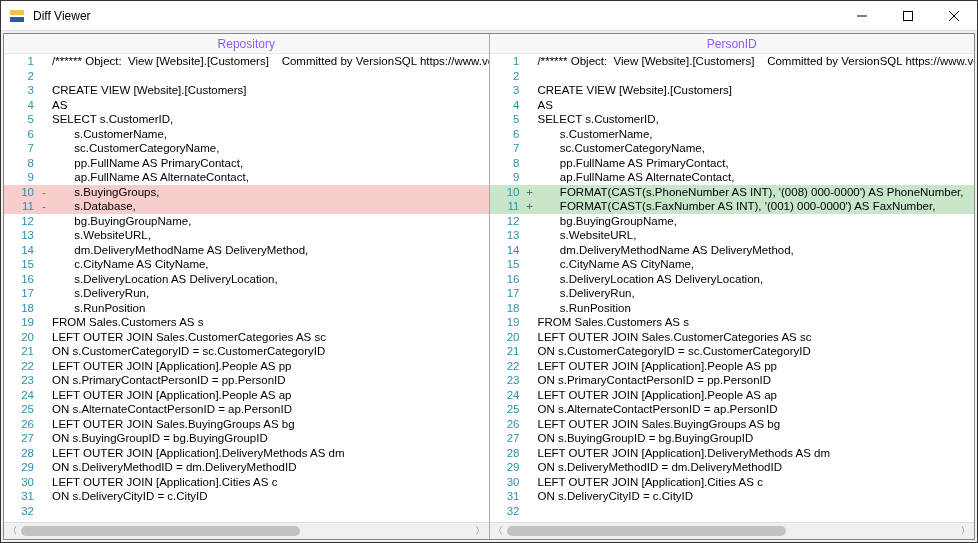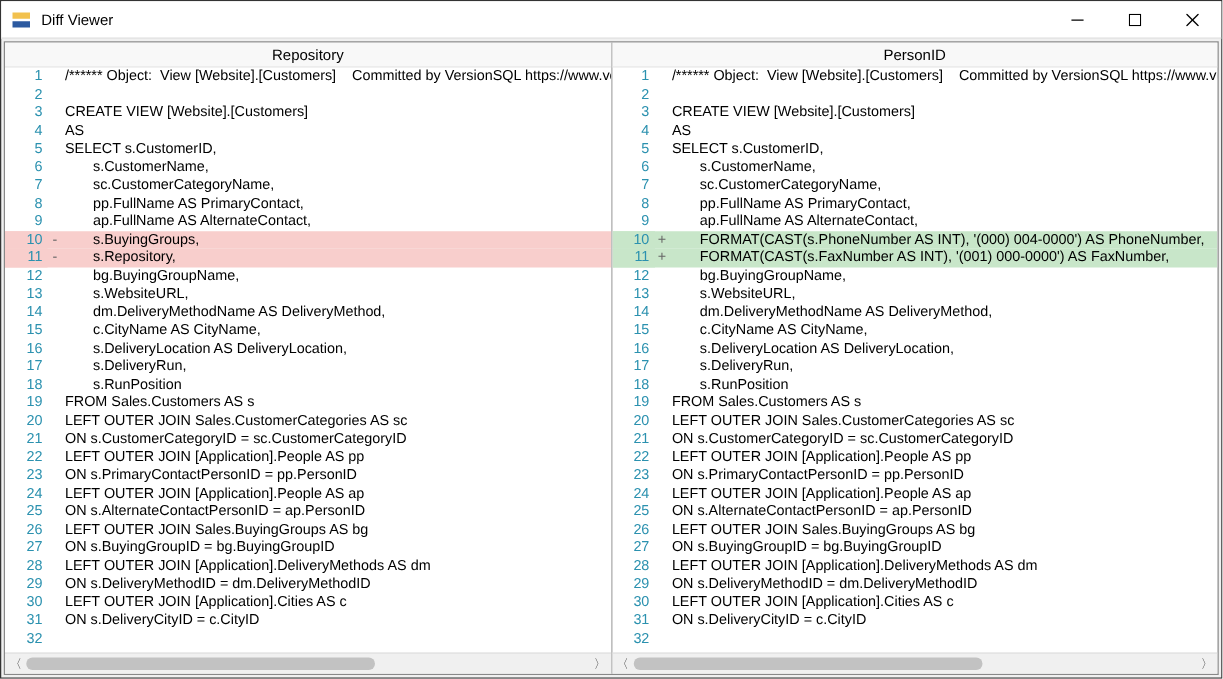--- a/index.html
+++ b/index.html
@@ -6,21 +6,21 @@
     body { font-family: "Segoe UI", Tahoma, sans-serif; font-size: 12px; background: #fff; overflow: hidden; }
     .window { width: 978px; height: 543px; border: 1px solid #333; display: flex; flex-direction: column; background: #f0f0f0; }
     .titlebar { height: 30px; display: flex; align-items: center; background: #fff; border-bottom: 1px solid #ddd; }
     .titlebar-icon { width: 16px; height: 16px; margin: 0 8px; display: flex; align-items: center; }
     .titlebar-title { flex: 1; font-size: 12px; color: #000; }
     .titlebar-controls { display: flex; }
     .titlebar-btn { width: 46px; height: 30px; display: flex; align-items: center; justify-content: center; font-family: "Segoe UI Symbol", sans-serif; font-size: 10px; cursor: pointer; }
     .content { flex: 1; display: flex; background: #fff; border: 1px solid #888; margin: 2px; overflow: hidden; }
     .pane { flex: 1; display: flex; flex-direction: column; overflow: hidden; }
     .pane-left { border-right: 1px solid #aaa; }
-    .pane-header { height: 20px; display: flex; align-items: center; justify-content: center; background: #f8f8f8; color: #000000; font-size: 12px; border-bottom: 1px solid #e8e8e8; }
+    .pane-header { height: 20px; display: flex; align-items: center; justify-content: center; background: #f8f8f8; color: #8b5cf6; font-size: 12px; border-bottom: 1px solid #e8e8e8; }
     .code-area { flex: 1; overflow: hidden; font-family: Arial, sans-serif; font-size: 11.5px; }
     .code-line { display: flex; height: 14.5px; line-height: 14.5px; white-space: pre; }
     .line-num { width: 34px; text-align: right; padding-right: 4px; color: #2b91af; -webkit-user-select: none; user-select: none; }
     .line-marker { width: 12px; text-align: center; color: #666; }
     .line-text { flex: 1; overflow: hidden; color: #000; padding-left: 2px; }
     .removed { background: #f8cecc; }
     .removed .line-num { background: #f8cecc; }
     .added { background: #c8e6c9; }
     .added .line-num { background: #c8e6c9; }
     .scrollbar-row { height: 17px; display: flex; align-items: center; background: #f0f0f0; border-top: 1px solid #e0e0e0; }
@@ -68,21 +68,21 @@
           <div class="code-line "><span class="line-num">1</span><span class="line-marker"></span><span class="line-text">/****** Object:  View [Website].[Customers]    Committed by VersionSQL https://www.versi</span></div>
           <div class="code-line "><span class="line-num">2</span><span class="line-marker"></span><span class="line-text"></span></div>
           <div class="code-line "><span class="line-num">3</span><span class="line-marker"></span><span class="line-text">CREATE VIEW [Website].[Customers]</span></div>
           <div class="code-line "><span class="line-num">4</span><span class="line-marker"></span><span class="line-text">AS</span></div>
           <div class="code-line "><span class="line-num">5</span><span class="line-marker"></span><span class="line-text">SELECT s.CustomerID,</span></div>
           <div class="code-line "><span class="line-num">6</span><span class="line-marker"></span><span class="line-text">       s.CustomerName,</span></div>
           <div class="code-line "><span class="line-num">7</span><span class="line-marker"></span><span class="line-text">       sc.CustomerCategoryName,</span></div>
           <div class="code-line "><span class="line-num">8</span><span class="line-marker"></span><span class="line-text">       pp.FullName AS PrimaryContact,</span></div>
           <div class="code-line "><span class="line-num">9</span><span class="line-marker"></span><span class="line-text">       ap.FullName AS AlternateContact,</span></div>
           <div class="code-line removed"><span class="line-num">10</span><span class="line-marker">-</span><span class="line-text">       s.BuyingGroups,</span></div>
-          <div class="code-line removed"><span class="line-num">11</span><span class="line-marker">-</span><span class="line-text">       s.Repository,</span></div>
+          <div class="code-line removed"><span class="line-num">11</span><span class="line-marker">-</span><span class="line-text">       s.Database,</span></div>
           <div class="code-line "><span class="line-num">12</span><span class="line-marker"></span><span class="line-text">       bg.BuyingGroupName,</span></div>
           <div class="code-line "><span class="line-num">13</span><span class="line-marker"></span><span class="line-text">       s.WebsiteURL,</span></div>
           <div class="code-line "><span class="line-num">14</span><span class="line-marker"></span><span class="line-text">       dm.DeliveryMethodName AS DeliveryMethod,</span></div>
           <div class="code-line "><span class="line-num">15</span><span class="line-marker"></span><span class="line-text">       c.CityName AS CityName,</span></div>
           <div class="code-line "><span class="line-num">16</span><span class="line-marker"></span><span class="line-text">       s.DeliveryLocation AS DeliveryLocation,</span></div>
           <div class="code-line "><span class="line-num">17</span><span class="line-marker"></span><span class="line-text">       s.DeliveryRun,</span></div>
           <div class="code-line "><span class="line-num">18</span><span class="line-marker"></span><span class="line-text">       s.RunPosition</span></div>
           <div class="code-line "><span class="line-num">19</span><span class="line-marker"></span><span class="line-text">FROM Sales.Customers AS s</span></div>
           <div class="code-line "><span class="line-num">20</span><span class="line-marker"></span><span class="line-text">LEFT OUTER JOIN Sales.CustomerCategories AS sc</span></div>
           <div class="code-line "><span class="line-num">21</span><span class="line-marker"></span><span class="line-text">ON s.CustomerCategoryID = sc.CustomerCategoryID</span></div>
@@ -112,21 +112,21 @@
       <div class="code-area" id="right-code">
           <div class="code-line "><span class="line-num">1</span><span class="line-marker"></span><span class="line-text">/****** Object:  View [Website].[Customers]    Committed by VersionSQL https://www.versi</span></div>
           <div class="code-line "><span class="line-num">2</span><span class="line-marker"></span><span class="line-text"></span></div>
           <div class="code-line "><span class="line-num">3</span><span class="line-marker"></span><span class="line-text">CREATE VIEW [Website].[Customers]</span></div>
           <div class="code-line "><span class="line-num">4</span><span class="line-marker"></span><span class="line-text">AS</span></div>
           <div class="code-line "><span class="line-num">5</span><span class="line-marker"></span><span class="line-text">SELECT s.CustomerID,</span></div>
           <div class="code-line "><span class="line-num">6</span><span class="line-marker"></span><span class="line-text">       s.CustomerName,</span></div>
           <div class="code-line "><span class="line-num">7</span><span class="line-marker"></span><span class="line-text">       sc.CustomerCategoryName,</span></div>
           <div class="code-line "><span class="line-num">8</span><span class="line-marker"></span><span class="line-text">       pp.FullName AS PrimaryContact,</span></div>
           <div class="code-line "><span class="line-num">9</span><span class="line-marker"></span><span class="line-text">       ap.FullName AS AlternateContact,</span></div>
-          <div class="code-line added"><span class="line-num">10</span><span class="line-marker">+</span><span class="line-text">       FORMAT(CAST(s.PhoneNumber AS INT), '(000) 004-0000') AS PhoneNumber,</span></div>
+          <div class="code-line added"><span class="line-num">10</span><span class="line-marker">+</span><span class="line-text">       FORMAT(CAST(s.PhoneNumber AS INT), '(008) 000-0000') AS PhoneNumber,</span></div>
           <div class="code-line added"><span class="line-num">11</span><span class="line-marker">+</span><span class="line-text">       FORMAT(CAST(s.FaxNumber AS INT), '(001) 000-0000') AS FaxNumber,</span></div>
           <div class="code-line "><span class="line-num">12</span><span class="line-marker"></span><span class="line-text">       bg.BuyingGroupName,</span></div>
           <div class="code-line "><span class="line-num">13</span><span class="line-marker"></span><span class="line-text">       s.WebsiteURL,</span></div>
           <div class="code-line "><span class="line-num">14</span><span class="line-marker"></span><span class="line-text">       dm.DeliveryMethodName AS DeliveryMethod,</span></div>
           <div class="code-line "><span class="line-num">15</span><span class="line-marker"></span><span class="line-text">       c.CityName AS CityName,</span></div>
           <div class="code-line "><span class="line-num">16</span><span class="line-marker"></span><span class="line-text">       s.DeliveryLocation AS DeliveryLocation,</span></div>
           <div class="code-line "><span class="line-num">17</span><span class="line-marker"></span><span class="line-text">       s.DeliveryRun,</span></div>
           <div class="code-line "><span class="line-num">18</span><span class="line-marker"></span><span class="line-text">       s.RunPosition</span></div>
           <div class="code-line "><span class="line-num">19</span><span class="line-marker"></span><span class="line-text">FROM Sales.Customers AS s</span></div>
           <div class="code-line "><span class="line-num">20</span><span class="line-marker"></span><span class="line-text">LEFT OUTER JOIN Sales.CustomerCategories AS sc</span></div>

